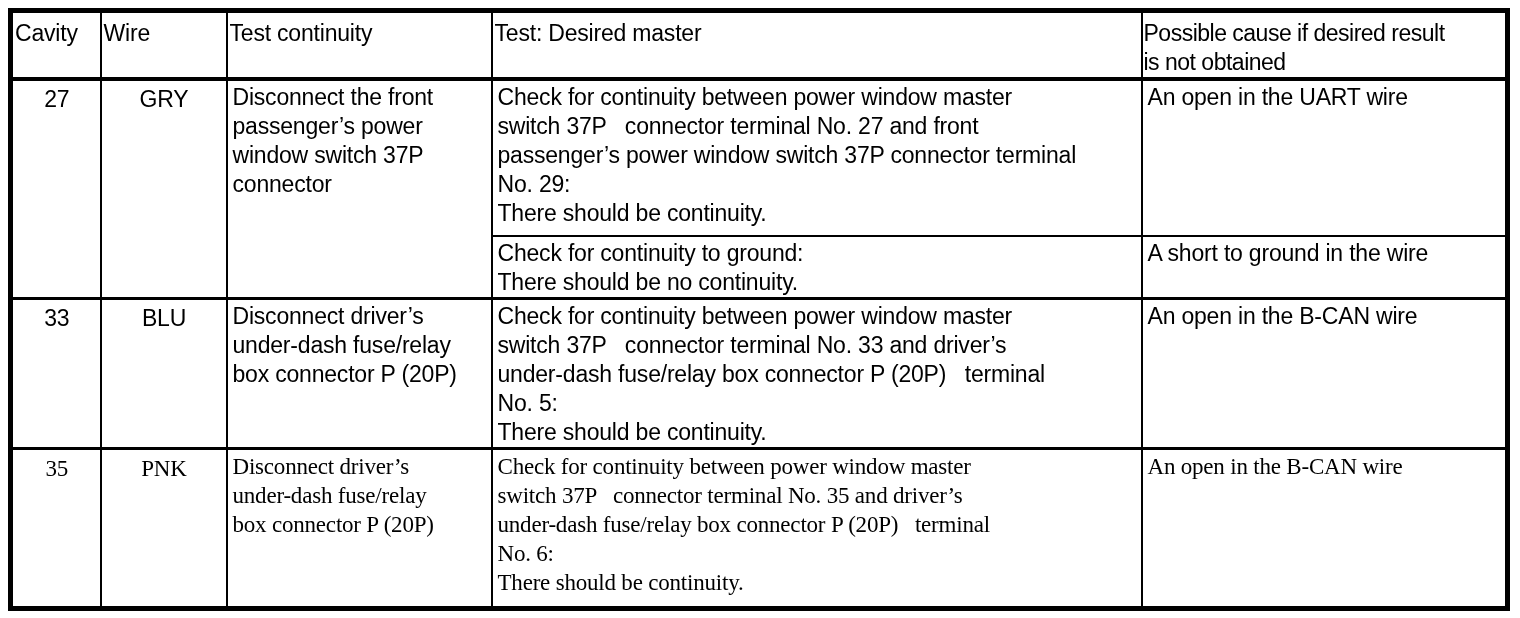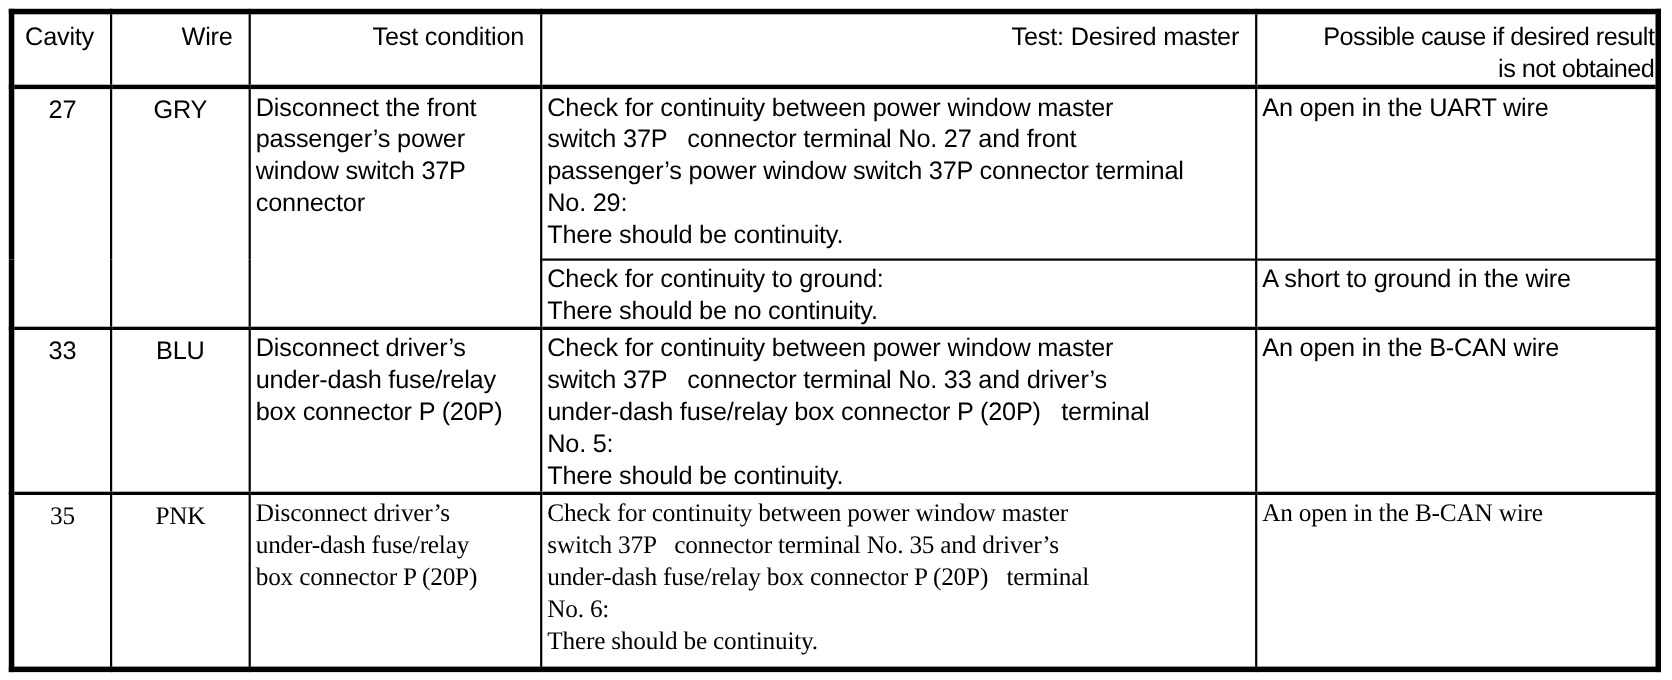--- a/index.html
+++ b/index.html
@@ -37,21 +37,21 @@
     font-size: 23px;
     line-height: 29px;
     letter-spacing: -0.2px;
     white-space: pre-wrap;
     overflow: hidden;
     color: #000000;
     font-weight: normal;
   }
   thead th {
     border-bottom: 4px solid #000000;
-    text-align: right;
+    text-align: left;
     padding: 6px 14px 0 2px;
     height: 55px;
   }
   thead th.hdr-cause {
     letter-spacing: -0.5px;
     padding-left: 1px;
     padding-right: 1px;
   }
   tbody td {
     padding: 2px 4px 0 5px;
@@ -76,21 +76,21 @@
       <col class="w-cavity">
       <col class="w-wire">
       <col class="w-cond">
       <col class="w-result">
       <col class="w-cause">
     </colgroup>
     <thead>
       <tr>
         <th>Cavity</th>
         <th>Wire</th>
-        <th>Test condition</th>
+        <th>Test continuity</th>
         <th>Test: Desired master</th>
         <th class="hdr-cause">Possible cause if desired result
 is not obtained</th>
       </tr>
     </thead>
     <tbody>
       <tr class="row-1">
         <td class="c-cavity" rowspan="2">27</td>
         <td class="c-wire" rowspan="2">GRY</td>
         <td class="c-cond" rowspan="2">Disconnect the front

